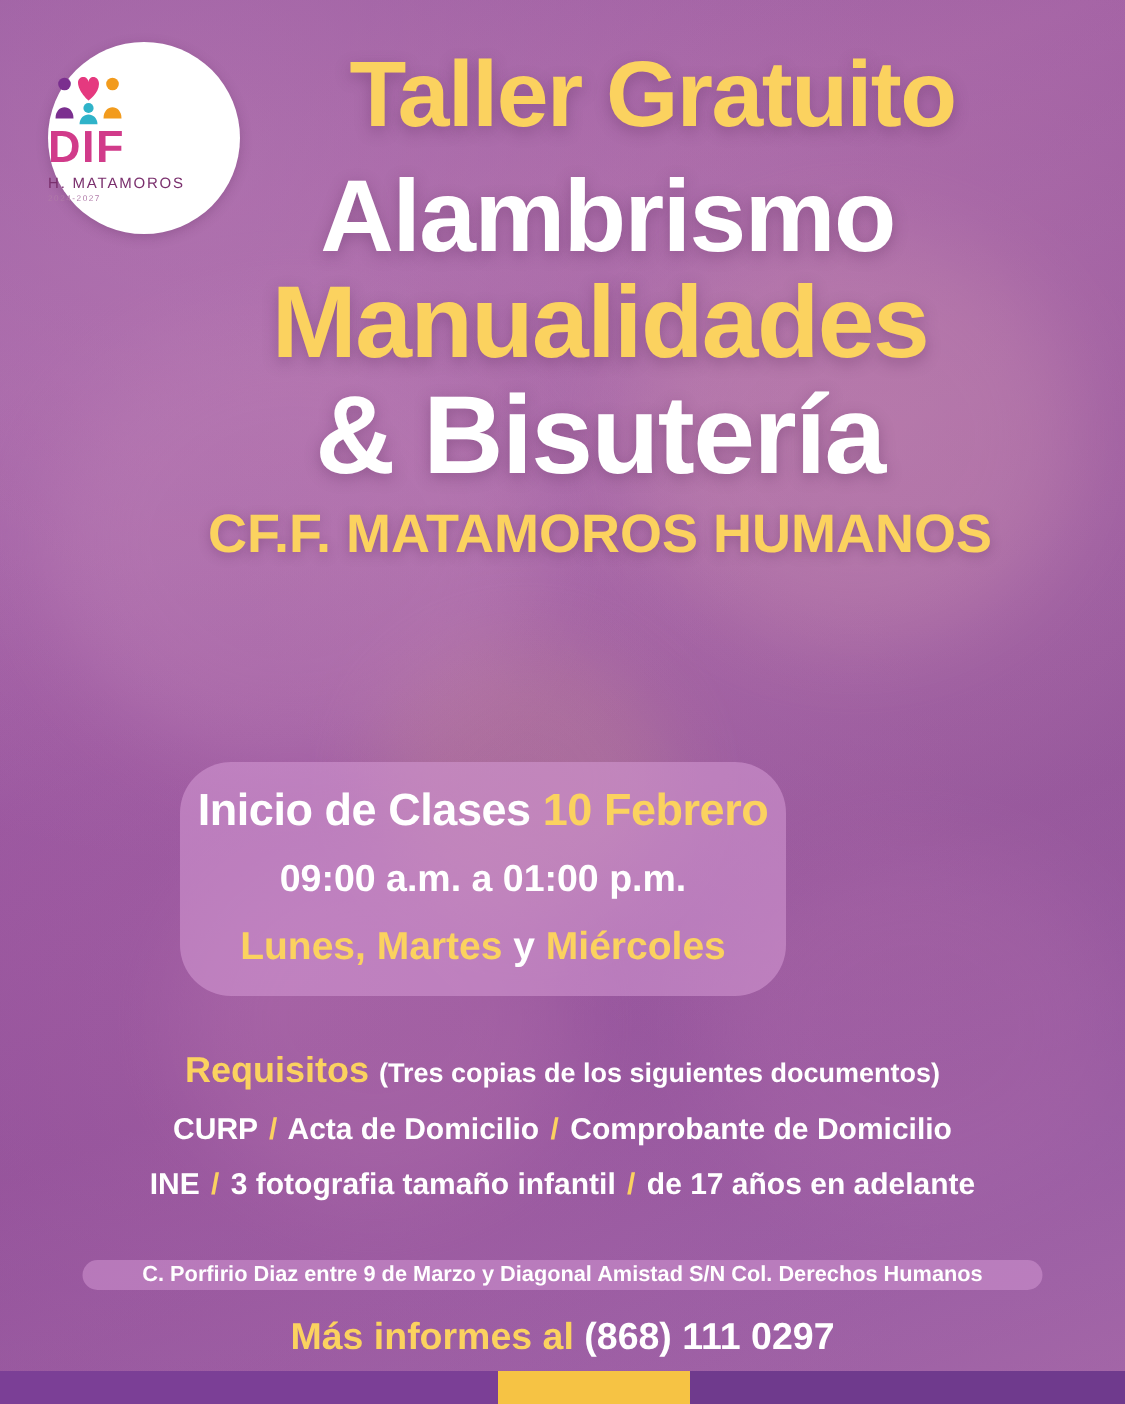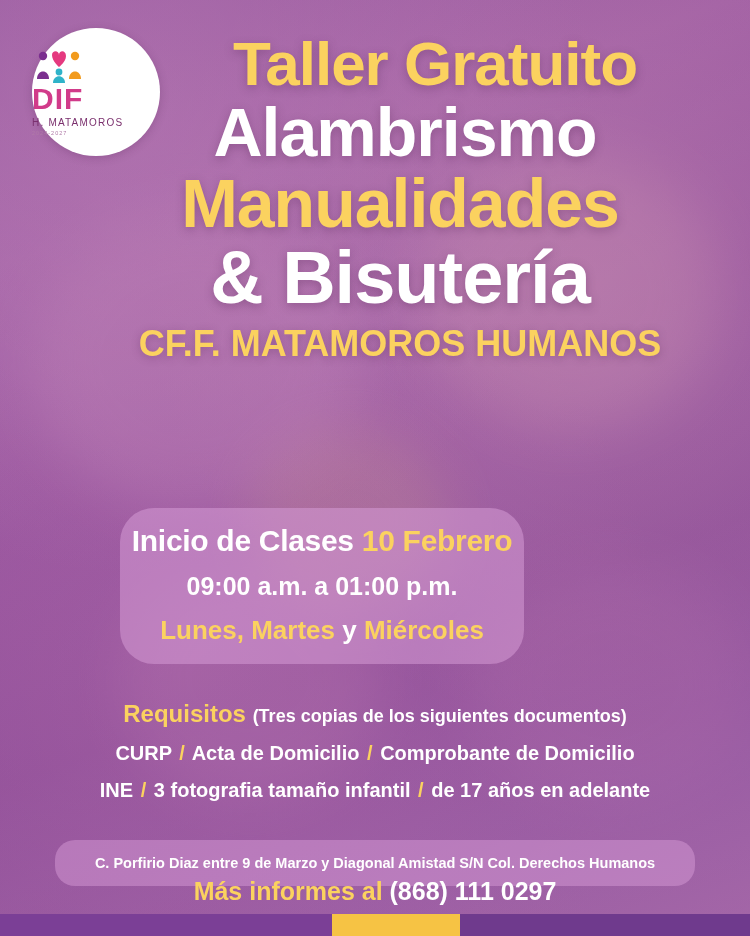--- a/index.html
+++ b/index.html
@@ -107,21 +107,21 @@
   .l1 {
     font-size: 62px;
     color: #fbd25f;
     padding-left: 70px;
     margin-top: 10px;
   }
   .l2 {
     font-size: 68px;
     color: #ffffff;
     padding-left: 10px;
-    margin-top: 6px;
+    margin-top: 18px;
   }
   .l3 {
     font-size: 68px;
     color: #fbd25f;
     margin-top: 6px;
   }
   .l4 {
     font-size: 74px;
     color: #ffffff;
     margin-top: 6px;
@@ -190,21 +190,21 @@
     color: #ffffff;
   }
   .req-row .sep { color: #fbd25f; padding: 0 2px; }
 
   
   .addr {
     position: absolute;
     left: 55px;
     top: 840px;
     width: 640px;
-    padding: 15px 0;
+    padding: 2px 0;
     border-radius: 20px;
     background: rgba(214,154,214,0.50);
     text-align: center;
     font-size: 14.5px;
     font-weight: bold;
     color: #ffffff;
   }
   .phone {
     position: absolute;
     left: 0; right: 0;

